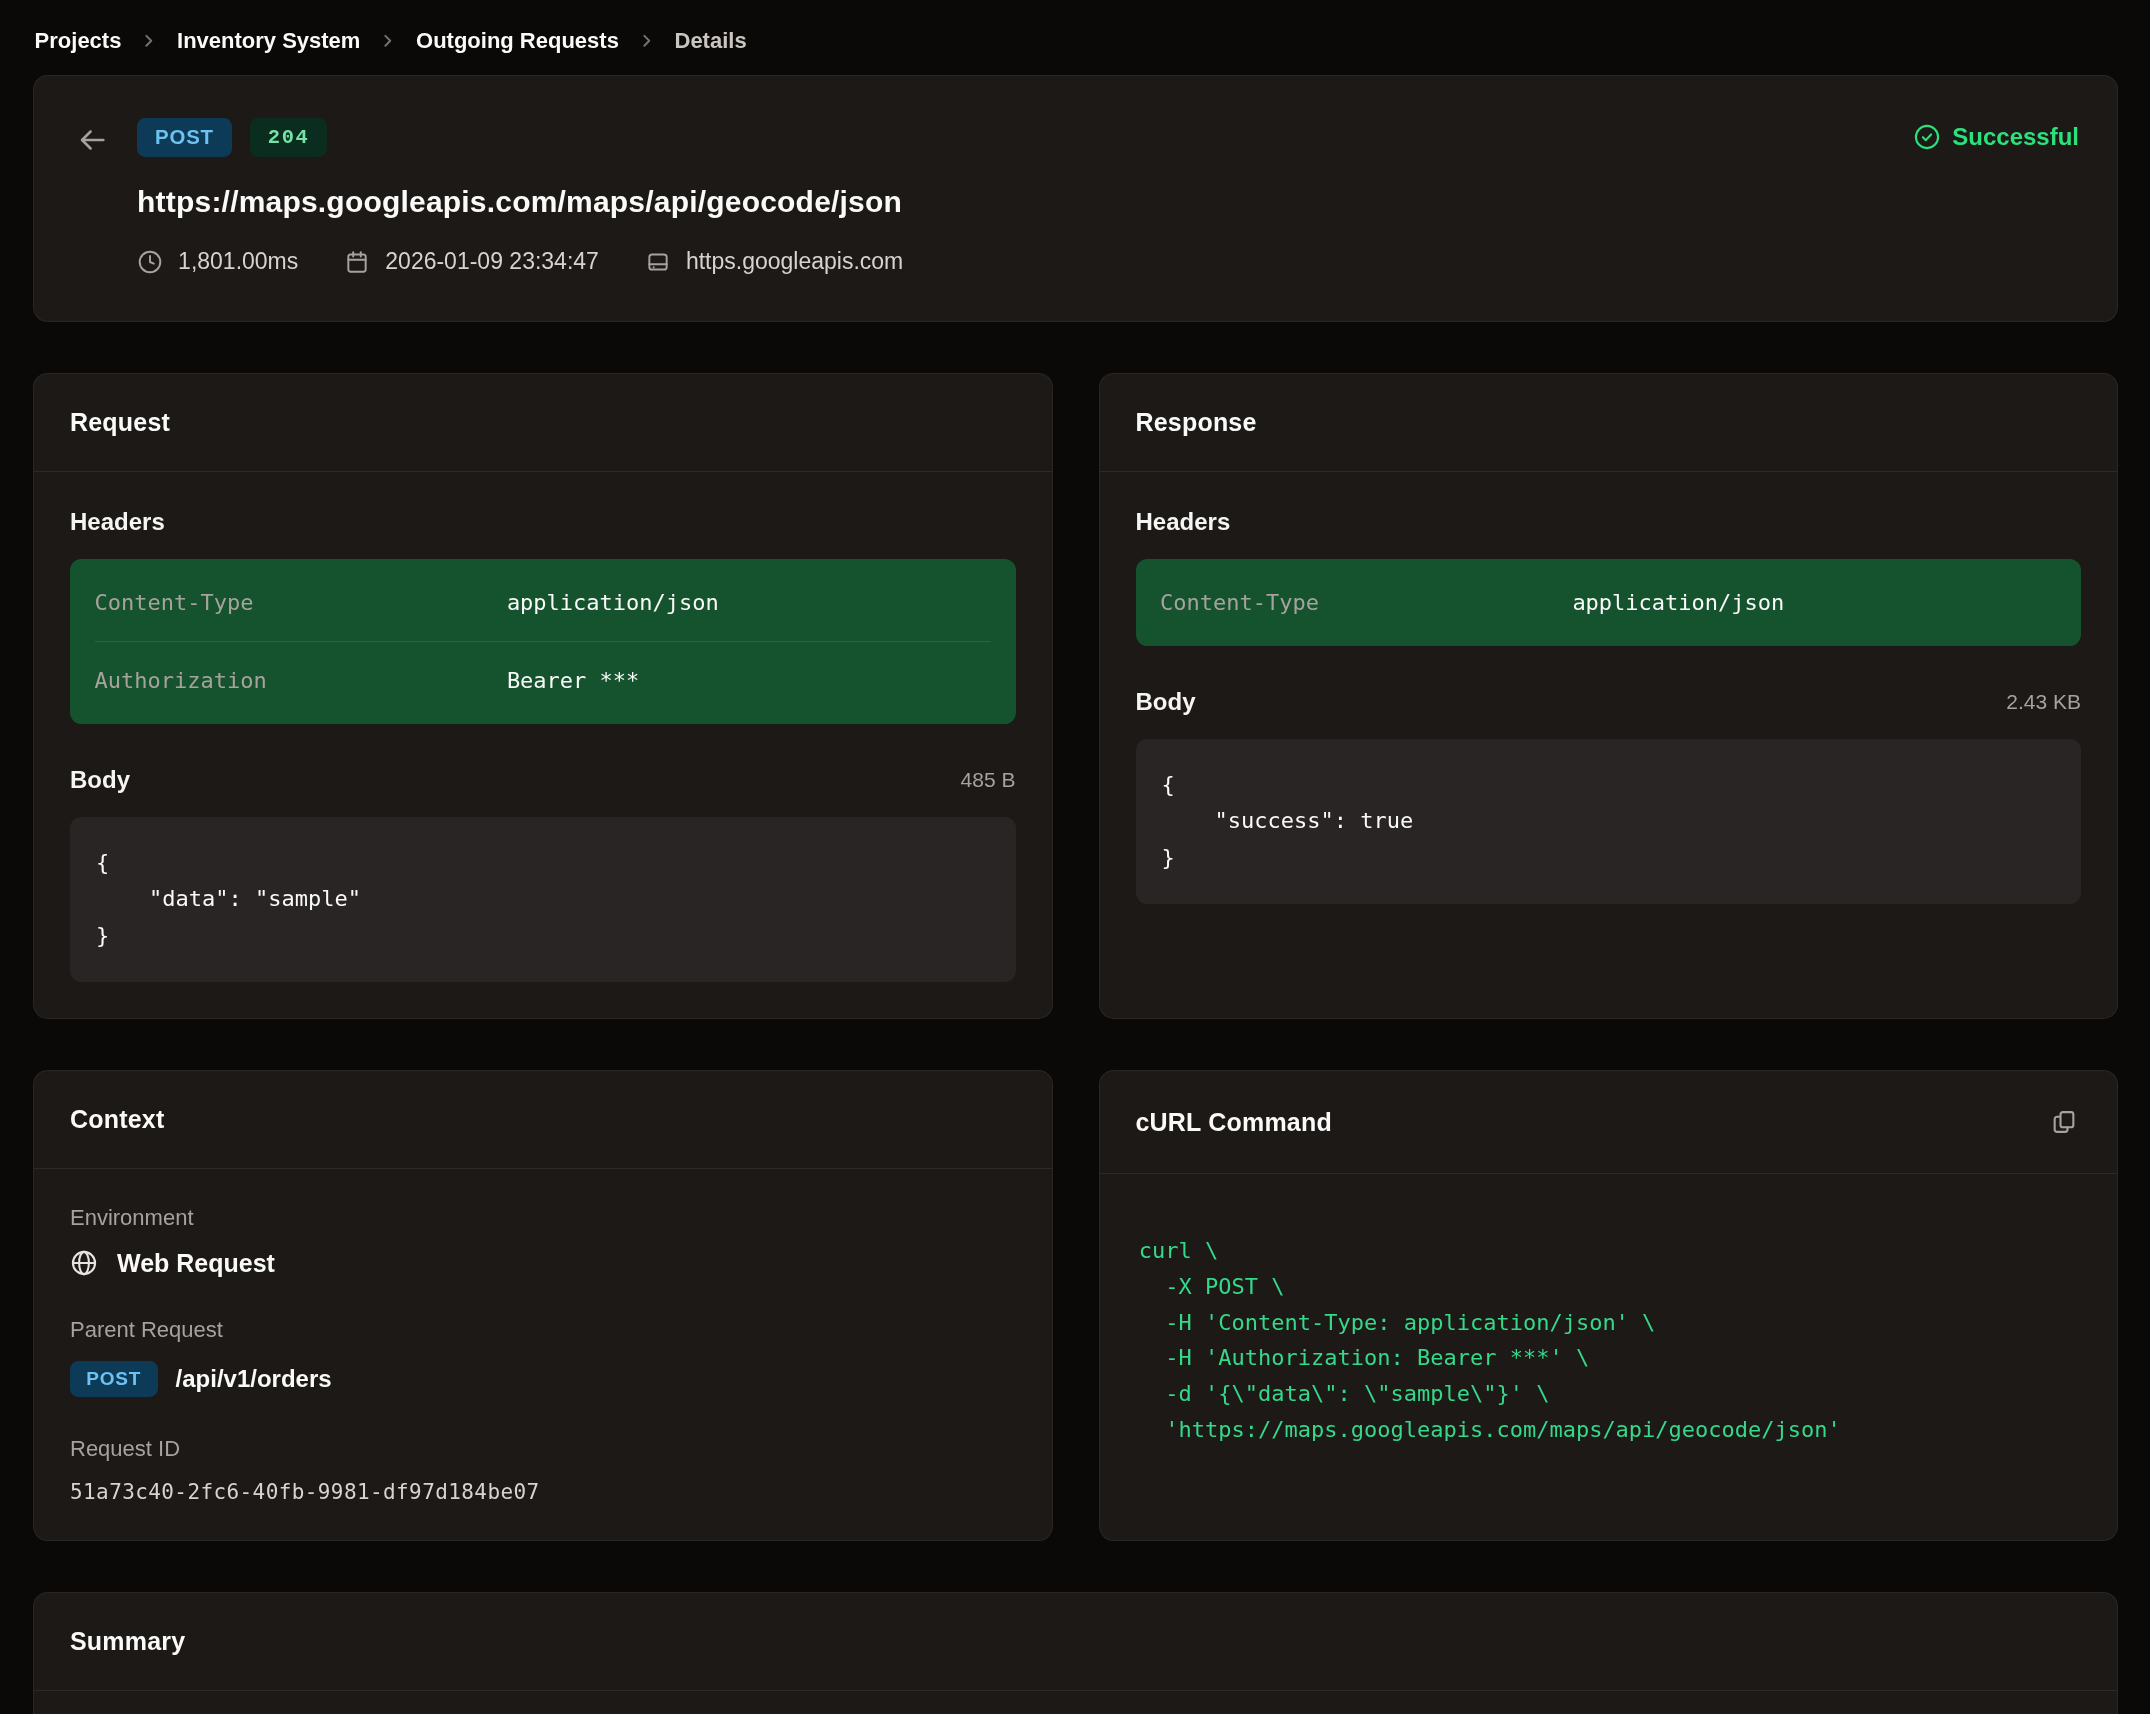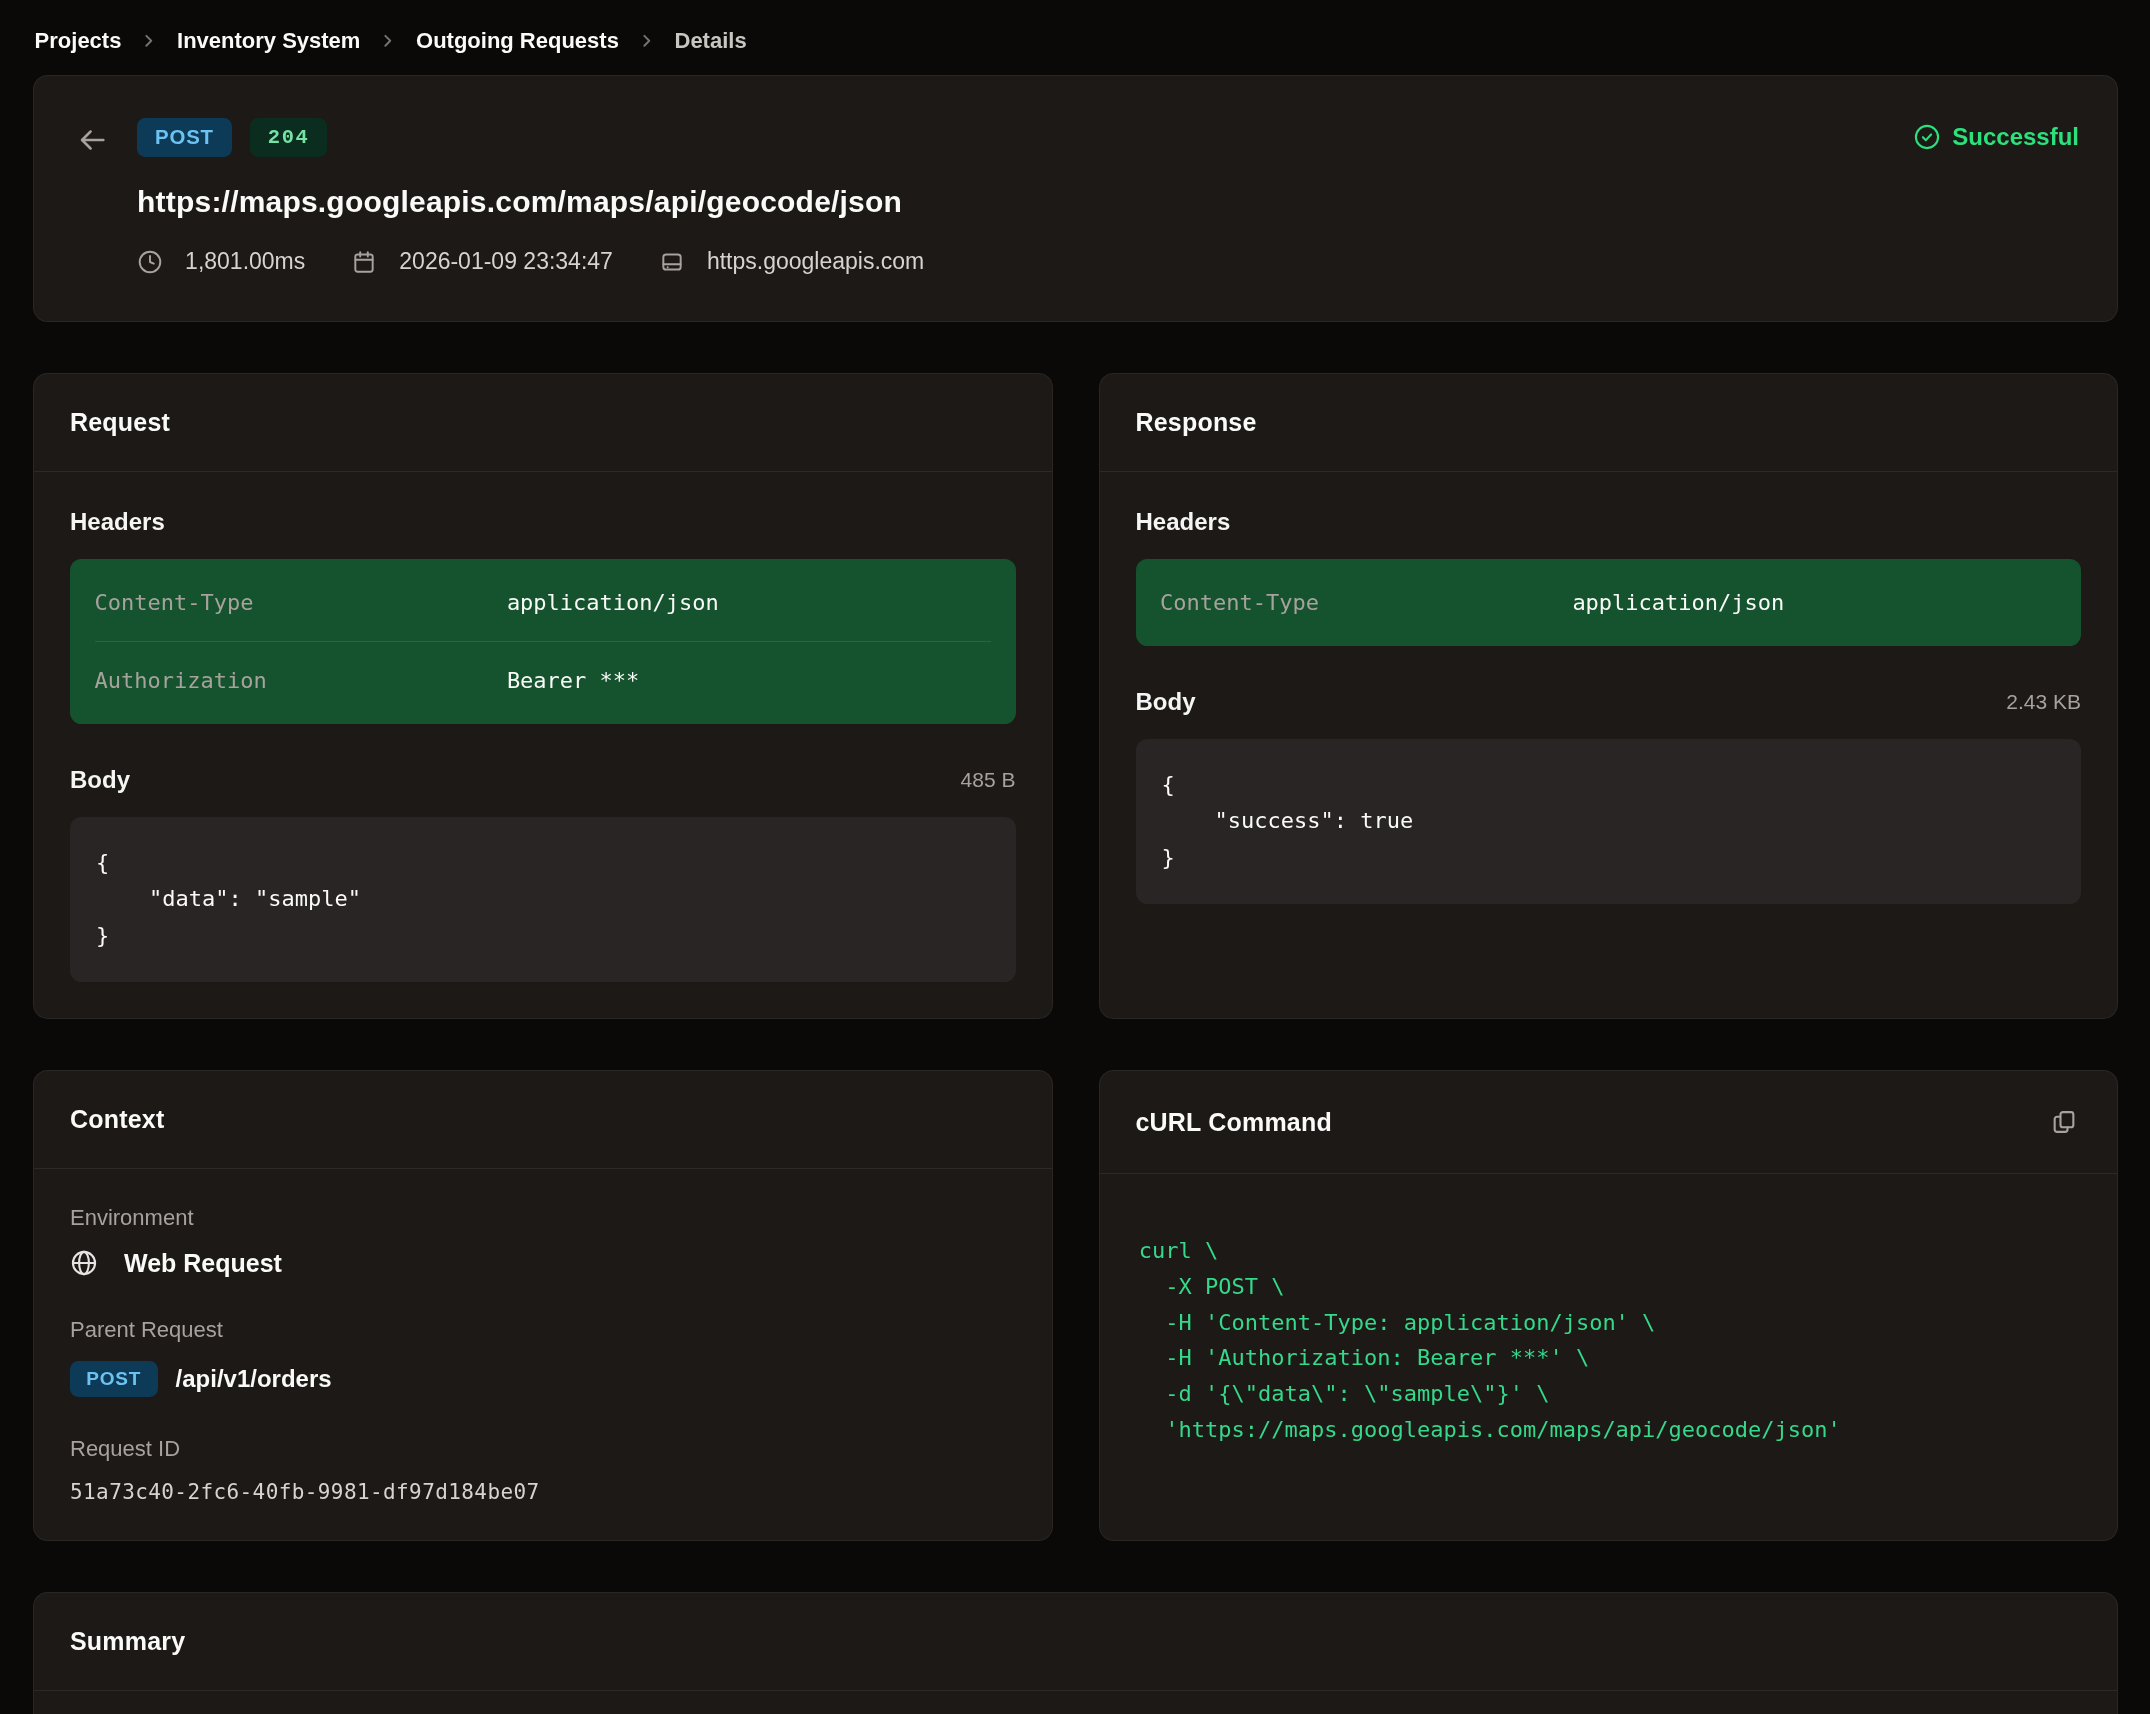--- a/index.html
+++ b/index.html
@@ -76,21 +76,21 @@
   .request-url {
     margin-top: 28px;
     font-size: 30px; font-weight: 700; letter-spacing: 0.2px;
     color: #fafaf9;
   }
   .meta-row {
     margin-top: 29px;
     display: flex; align-items: center; gap: 46px;
     color: #d6d3d1; font-size: 23px;
   }
-  .meta-item { display: inline-flex; align-items: center; gap: 22px; }
+  .meta-item { display: inline-flex; align-items: center; gap: 15px; }
   .meta-item svg { width: 26px; height: 26px; color: #a8a29e; }
 
   
   .grid {
     display: grid;
     grid-template-columns: 1fr 1fr;
     column-gap: 46px;
     row-gap: 51px;
     margin-bottom: 51px;
   }
@@ -126,21 +126,21 @@
     font-family: "DejaVu Sans Mono", monospace;
     font-size: 22px; line-height: 1.65;
     color: #fafaf9;
     white-space: pre;
     overflow: hidden;
   }
 
   
   .ctx-group + .ctx-group { margin-top: 39px; }
   .ctx-label { font-size: 22px; color: #a8a29e; margin-bottom: 18px; }
-  .ctx-env { display: flex; align-items: center; gap: 26px; font-size: 25px; font-weight: 700; }
+  .ctx-env { display: flex; align-items: center; gap: 19px; font-size: 25px; font-weight: 700; }
   .ctx-env svg { width: 28px; height: 28px; color: #e7e5e4; }
   .ctx-parent { display: flex; align-items: center; gap: 18px; cursor: pointer; }
   .ctx-parent .badge { font-size: 19px; padding: 7.3px 16.3px; }
   .ctx-parent-path { font-size: 24px; font-weight: 600; color: #fafaf9; }
   .ctx-id {
     font-family: "DejaVu Sans Mono", monospace;
     font-size: 21px; color: #d6d3d1; letter-spacing: 0.4px;
   }
 
   

